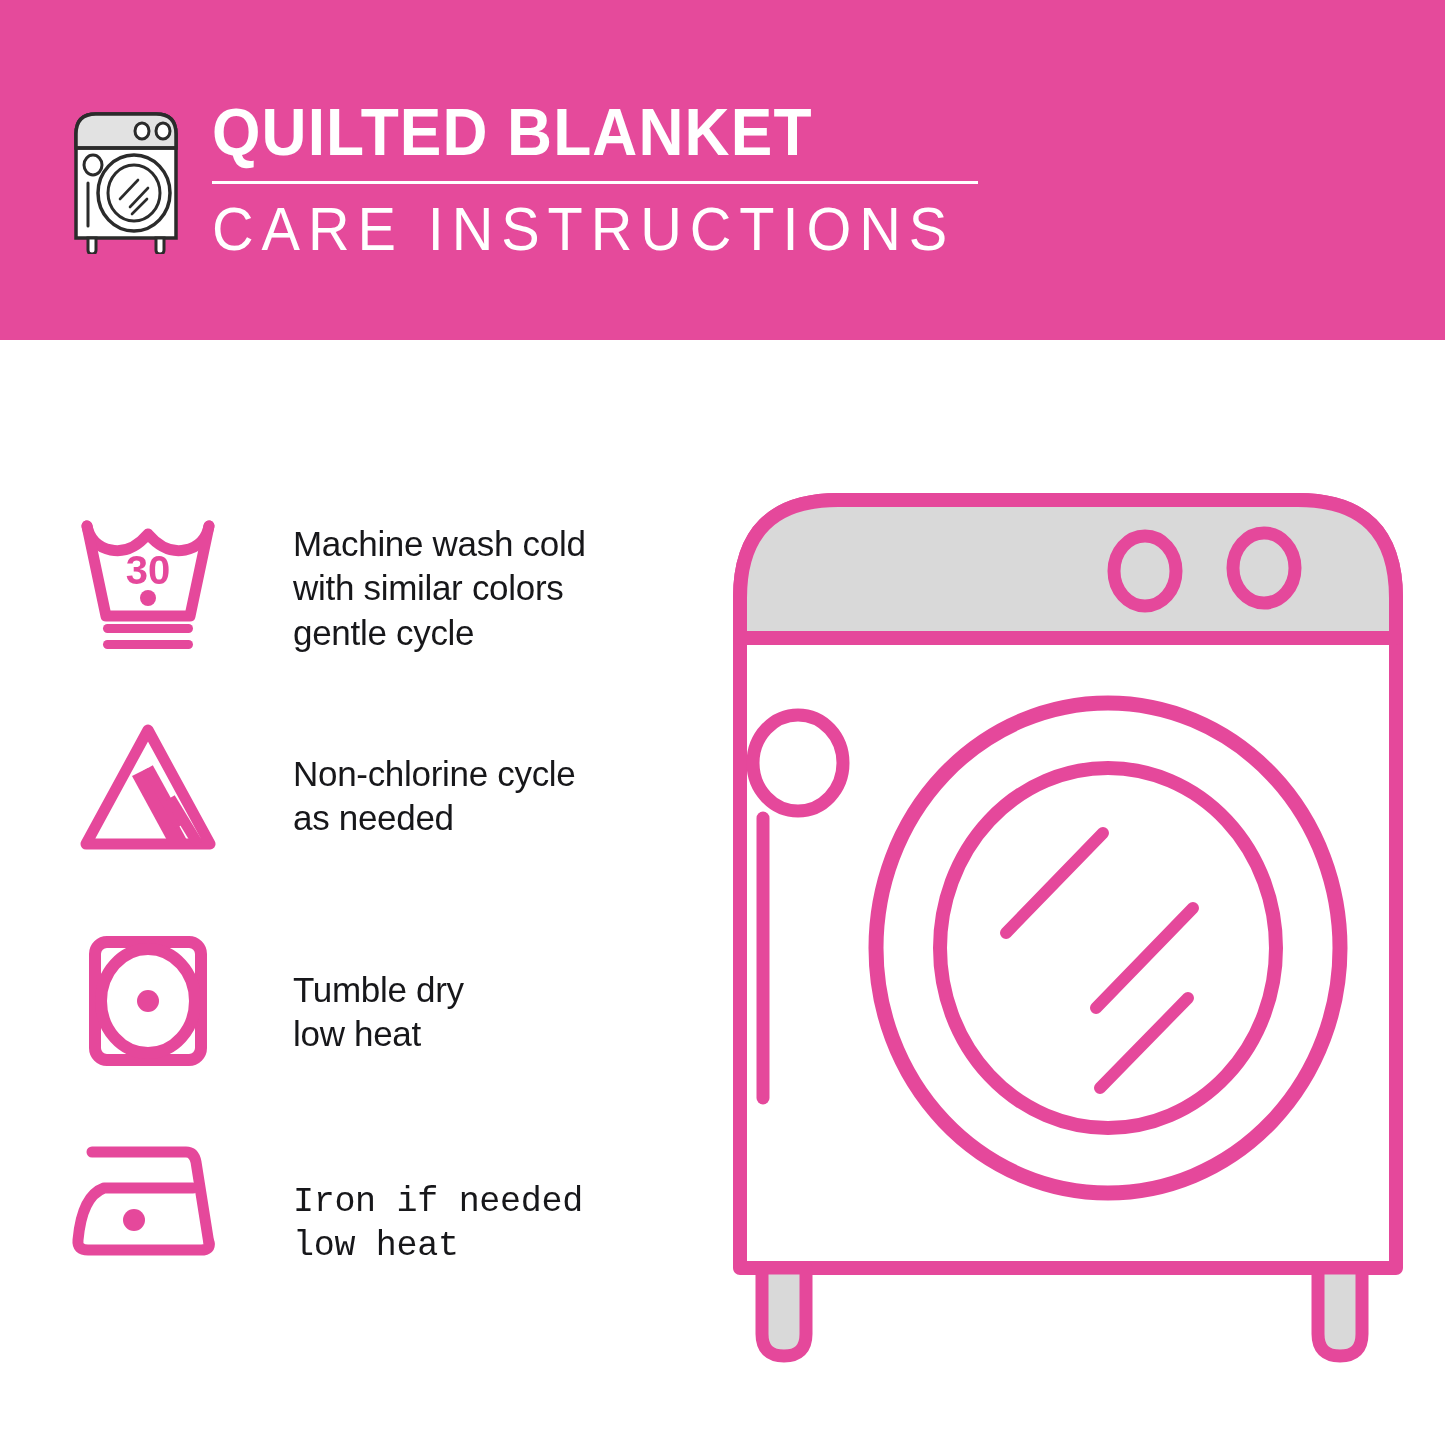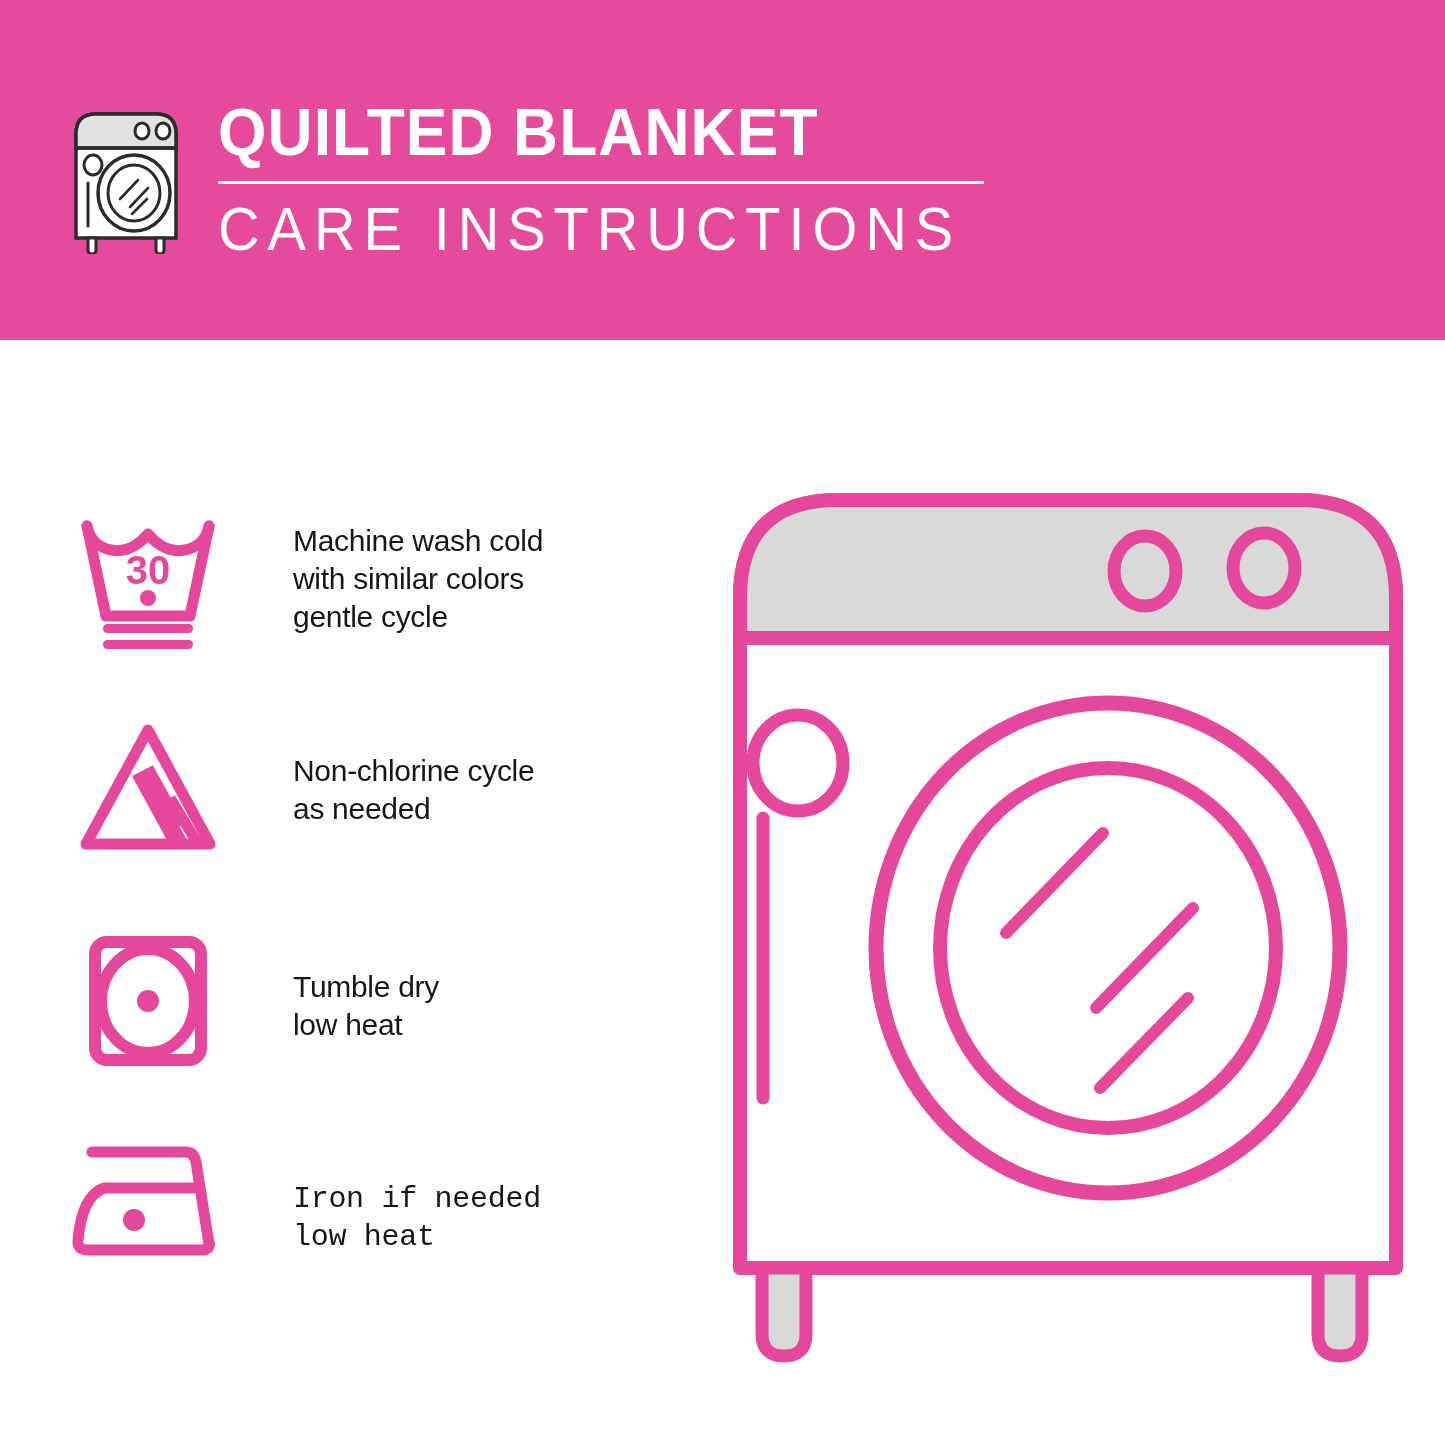--- a/index.html
+++ b/index.html
@@ -33,21 +33,21 @@
     flex-direction: row;
     align-items: flex-start;
   }
   .header-logo {
     width: 128px;
     height: 150px;
     flex: 0 0 auto;
     margin-top: 6px;
   }
   .header-text {
-    margin-left: 28px;
+    margin-left: 22px;
     display: flex;
     flex-direction: column;
     align-items: stretch;
   }
   .title-main {
     color: #ffffff;
     font-size: 67px;
     font-weight: bold;
     letter-spacing: 1.2px;
     line-height: 1.0;
@@ -91,21 +91,21 @@
     width: 160px;
     flex: 0 0 auto;
     display: flex;
     justify-content: center;
     align-items: flex-start;
     padding-top: 8px;
   }
   .care-label {
     margin-left: 65px;
     color: #17171a;
-    font-size: 30px;
+    font-size: 35px;
     line-height: 1.27;
     font-weight: 400;
     letter-spacing: -0.3px;
     padding-top: 26px;
     white-space: pre-line;
   }
   .care-row.row-wash .care-label { padding-top: 24px; }
   .care-row.row-bleach .care-label { padding-top: 44px; }
   .care-row.row-dry .care-label { padding-top: 50px; }
   .care-row.row-iron .care-label { padding-top: 52px; font-family: Liberation Mono, monospace; }

